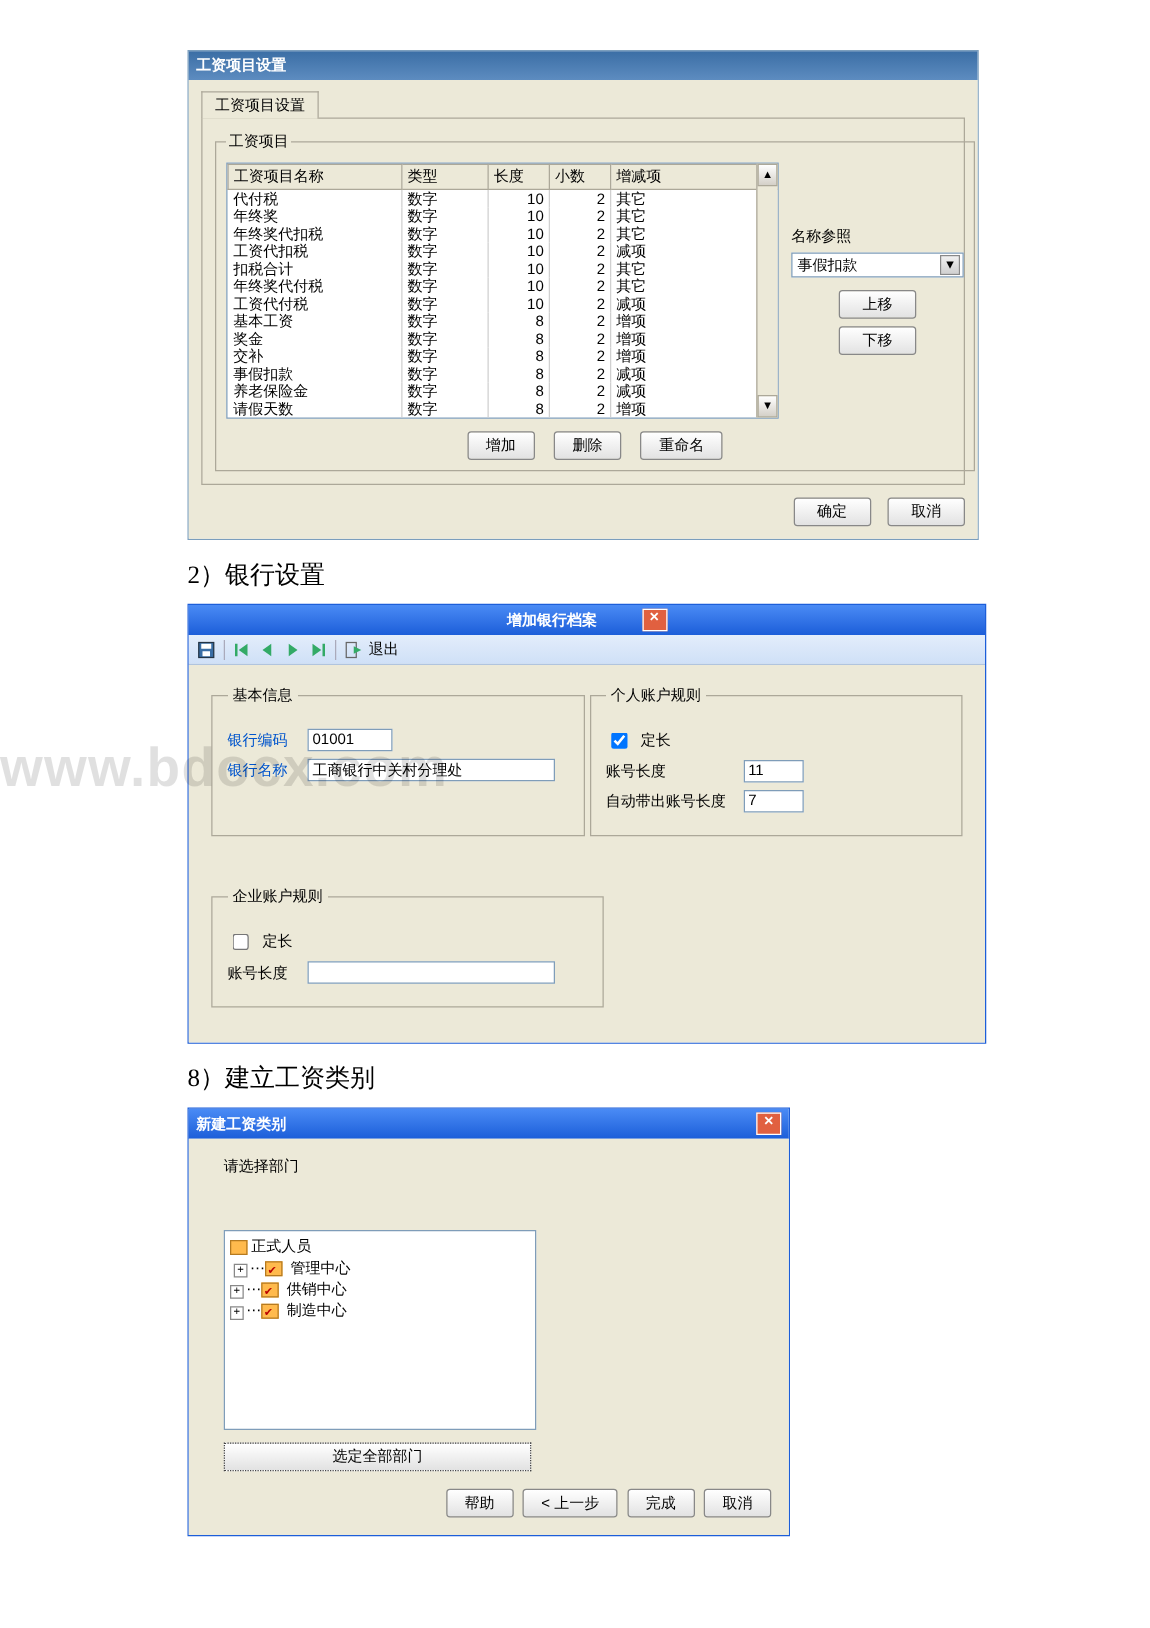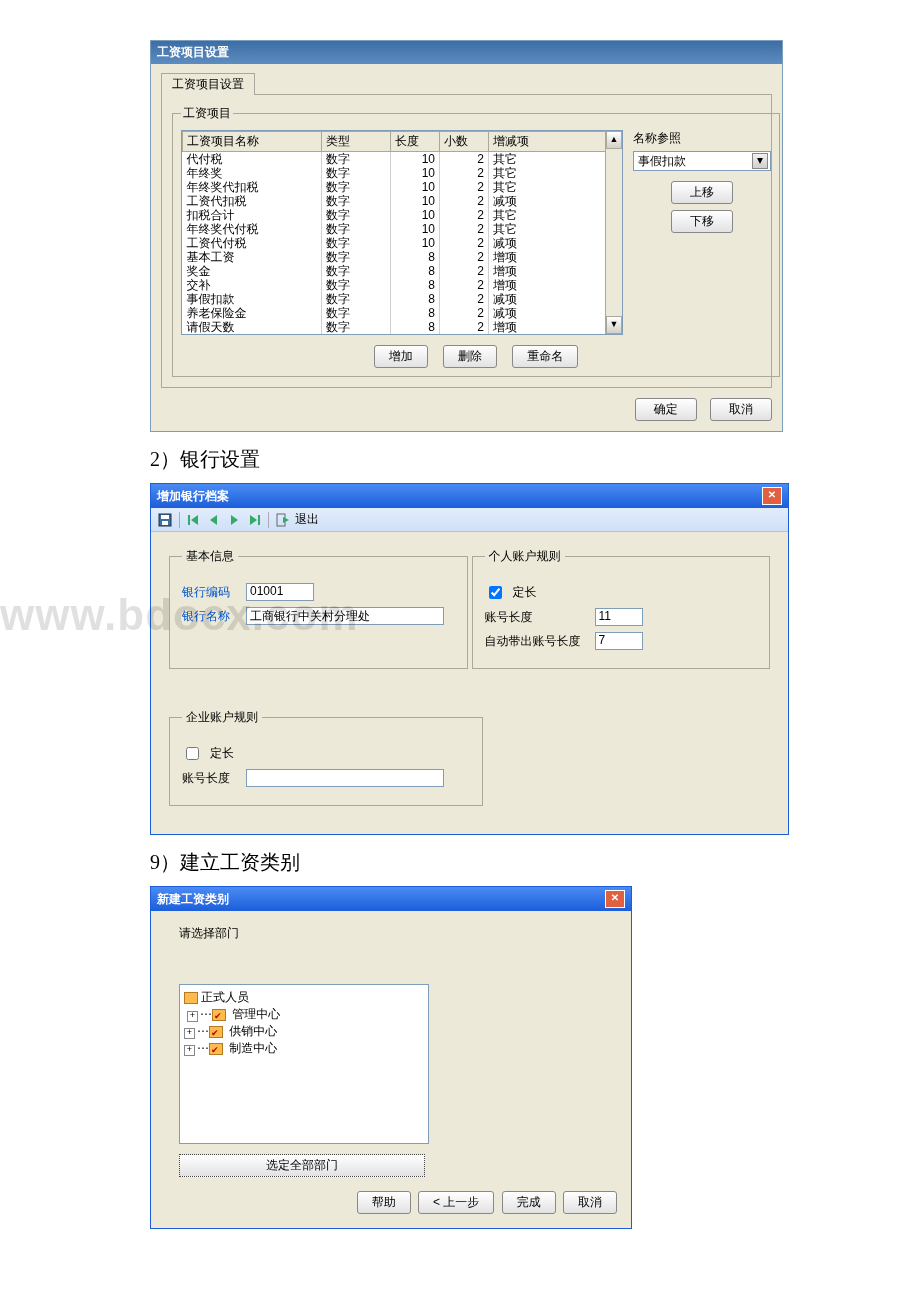--- a/index.html
+++ b/index.html
@@ -62,20 +62,21 @@
     background: #ece9d8;
     padding: 10px;
   }
   .dlg1 fieldset {
     border: 1px solid #aca899;
     padding: 8px;
     margin: 0;
   }
   .dlg1 .grid-area {
     display: flex;
+    align-items: center;
   }
   .dlg1 .grid-wrap {
     width: 440px;
     border: 1px solid #7f9db9;
     background: #fff;
     position: relative;
   }
   .dlg1 table {
     border-collapse: collapse;
     width: 100%;
@@ -160,21 +161,21 @@
     width: 637px;
     border: 1px solid #1c5ed9;
     position: relative;
   }
   .dlg2 .titlebar {
     background: linear-gradient(#4a8bf5, #1c5ed9);
     color: #fff;
     font-weight: bold;
     padding: 3px 6px;
     display: flex;
-    justify-content: space-between;
+    justify-content: center;
     align-items: center;
     gap: 36px;
   }
   .dlg2 .closebox {
     width: 18px; height: 16px;
     background: #e16040;
     border: 1px solid #fff;
     color: #fff;
     text-align: center;
     line-height: 14px;
@@ -531,21 +532,21 @@
           <span class="txt" style="width:190px"></span>
         </div>
       </fieldset>
       <div style="flex:1;"></div>
     </div>
   </div>
 </div>
 
 <div class="watermark">www.bdocx.com</div>
 
-<div class="section-heading">9）建立工资类别</div>
+<div class="section-heading">8）建立工资类别</div>
 
 <div class="dlg3">
   <div class="titlebar">
     <span>新建工资类别</span>
     <span class="closebox">✕</span>
   </div>
   <div class="client">
     <div style="padding:0 14px 6px 14px;">请选择部门</div>
     <div style="padding:0 14px;">
       <div class="treebox">

